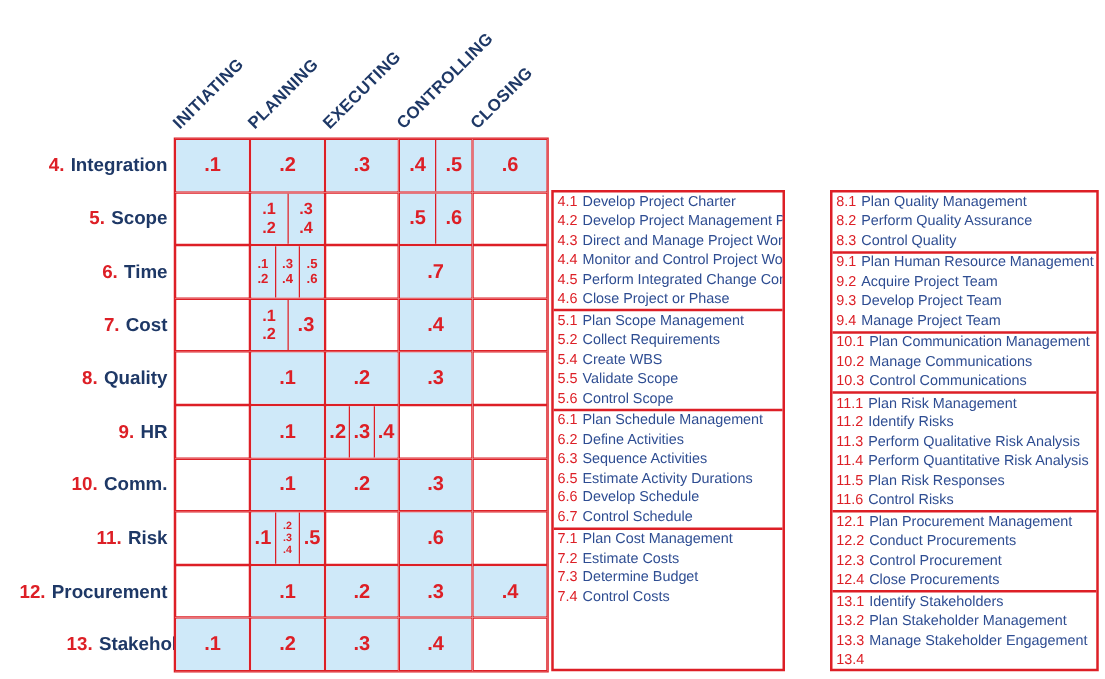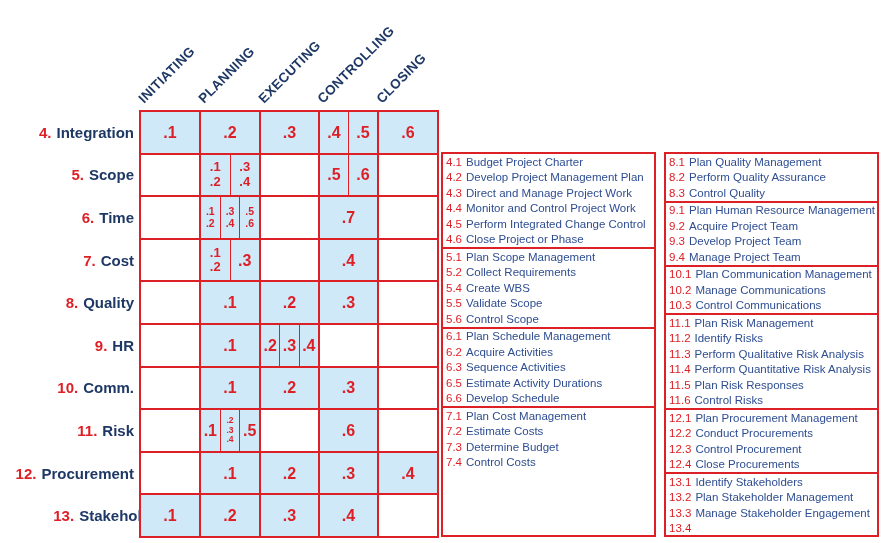--- a/index.html
+++ b/index.html
@@ -303,25 +303,25 @@
         </div>
       </div>
       <div class="cell" style="left: 319px; top: 494.4px; width: 59px; height: 42.6px;">
         <div class="sub filled" style="font-size: 16px; line-height: 17px;">
           <div>.4</div>
         </div>
       </div>
       <div class="cell" style="left: 378px; top: 494.4px; width: 60px; height: 42.6px;"></div>
       <div class="frame" style="left: 139px; top: 110px; width: 300px; height: 428px;"></div>
     </div>
-  <div id="legend-left" class="lbox" style="left:441px;top:152px;width:215px;height:385px;text-align:center;">
+  <div id="legend-left" class="lbox" style="left:441px;top:152px;width:187px;height:385px;text-align:center;">
       <div>
         <div class="litem">
           <span class="lnum">4.1</span>
-          <span class="ltxt">Budget Project Charter</span>
+          <span class="ltxt">Develop Project Charter</span>
         </div>
         <div class="litem">
           <span class="lnum">4.2</span>
           <span class="ltxt">Develop Project Management Plan</span>
         </div>
         <div class="litem">
           <span class="lnum">4.3</span>
           <span class="ltxt">Direct and Manage Project Work</span>
         </div>
         <div class="litem">
@@ -361,33 +361,37 @@
         </div>
       </div>
       <div class="ldiv"></div>
       <div>
         <div class="litem">
           <span class="lnum">6.1</span>
           <span class="ltxt">Plan Schedule Management</span>
         </div>
         <div class="litem">
           <span class="lnum">6.2</span>
-          <span class="ltxt">Acquire Activities</span>
+          <span class="ltxt">Define Activities</span>
         </div>
         <div class="litem">
           <span class="lnum">6.3</span>
           <span class="ltxt">Sequence Activities</span>
         </div>
         <div class="litem">
           <span class="lnum">6.5</span>
           <span class="ltxt">Estimate Activity  Durations</span>
         </div>
         <div class="litem">
           <span class="lnum">6.6</span>
           <span class="ltxt">Develop Schedule</span>
+        </div>
+        <div class="litem">
+          <span class="lnum">6.7</span>
+          <span class="ltxt">Control Schedule</span>
         </div>
       </div>
       <div class="ldiv"></div>
       <div>
         <div class="litem">
           <span class="lnum">7.1</span>
           <span class="ltxt">Plan Cost Management</span>
         </div>
         <div class="litem">
           <span class="lnum">7.2</span>

